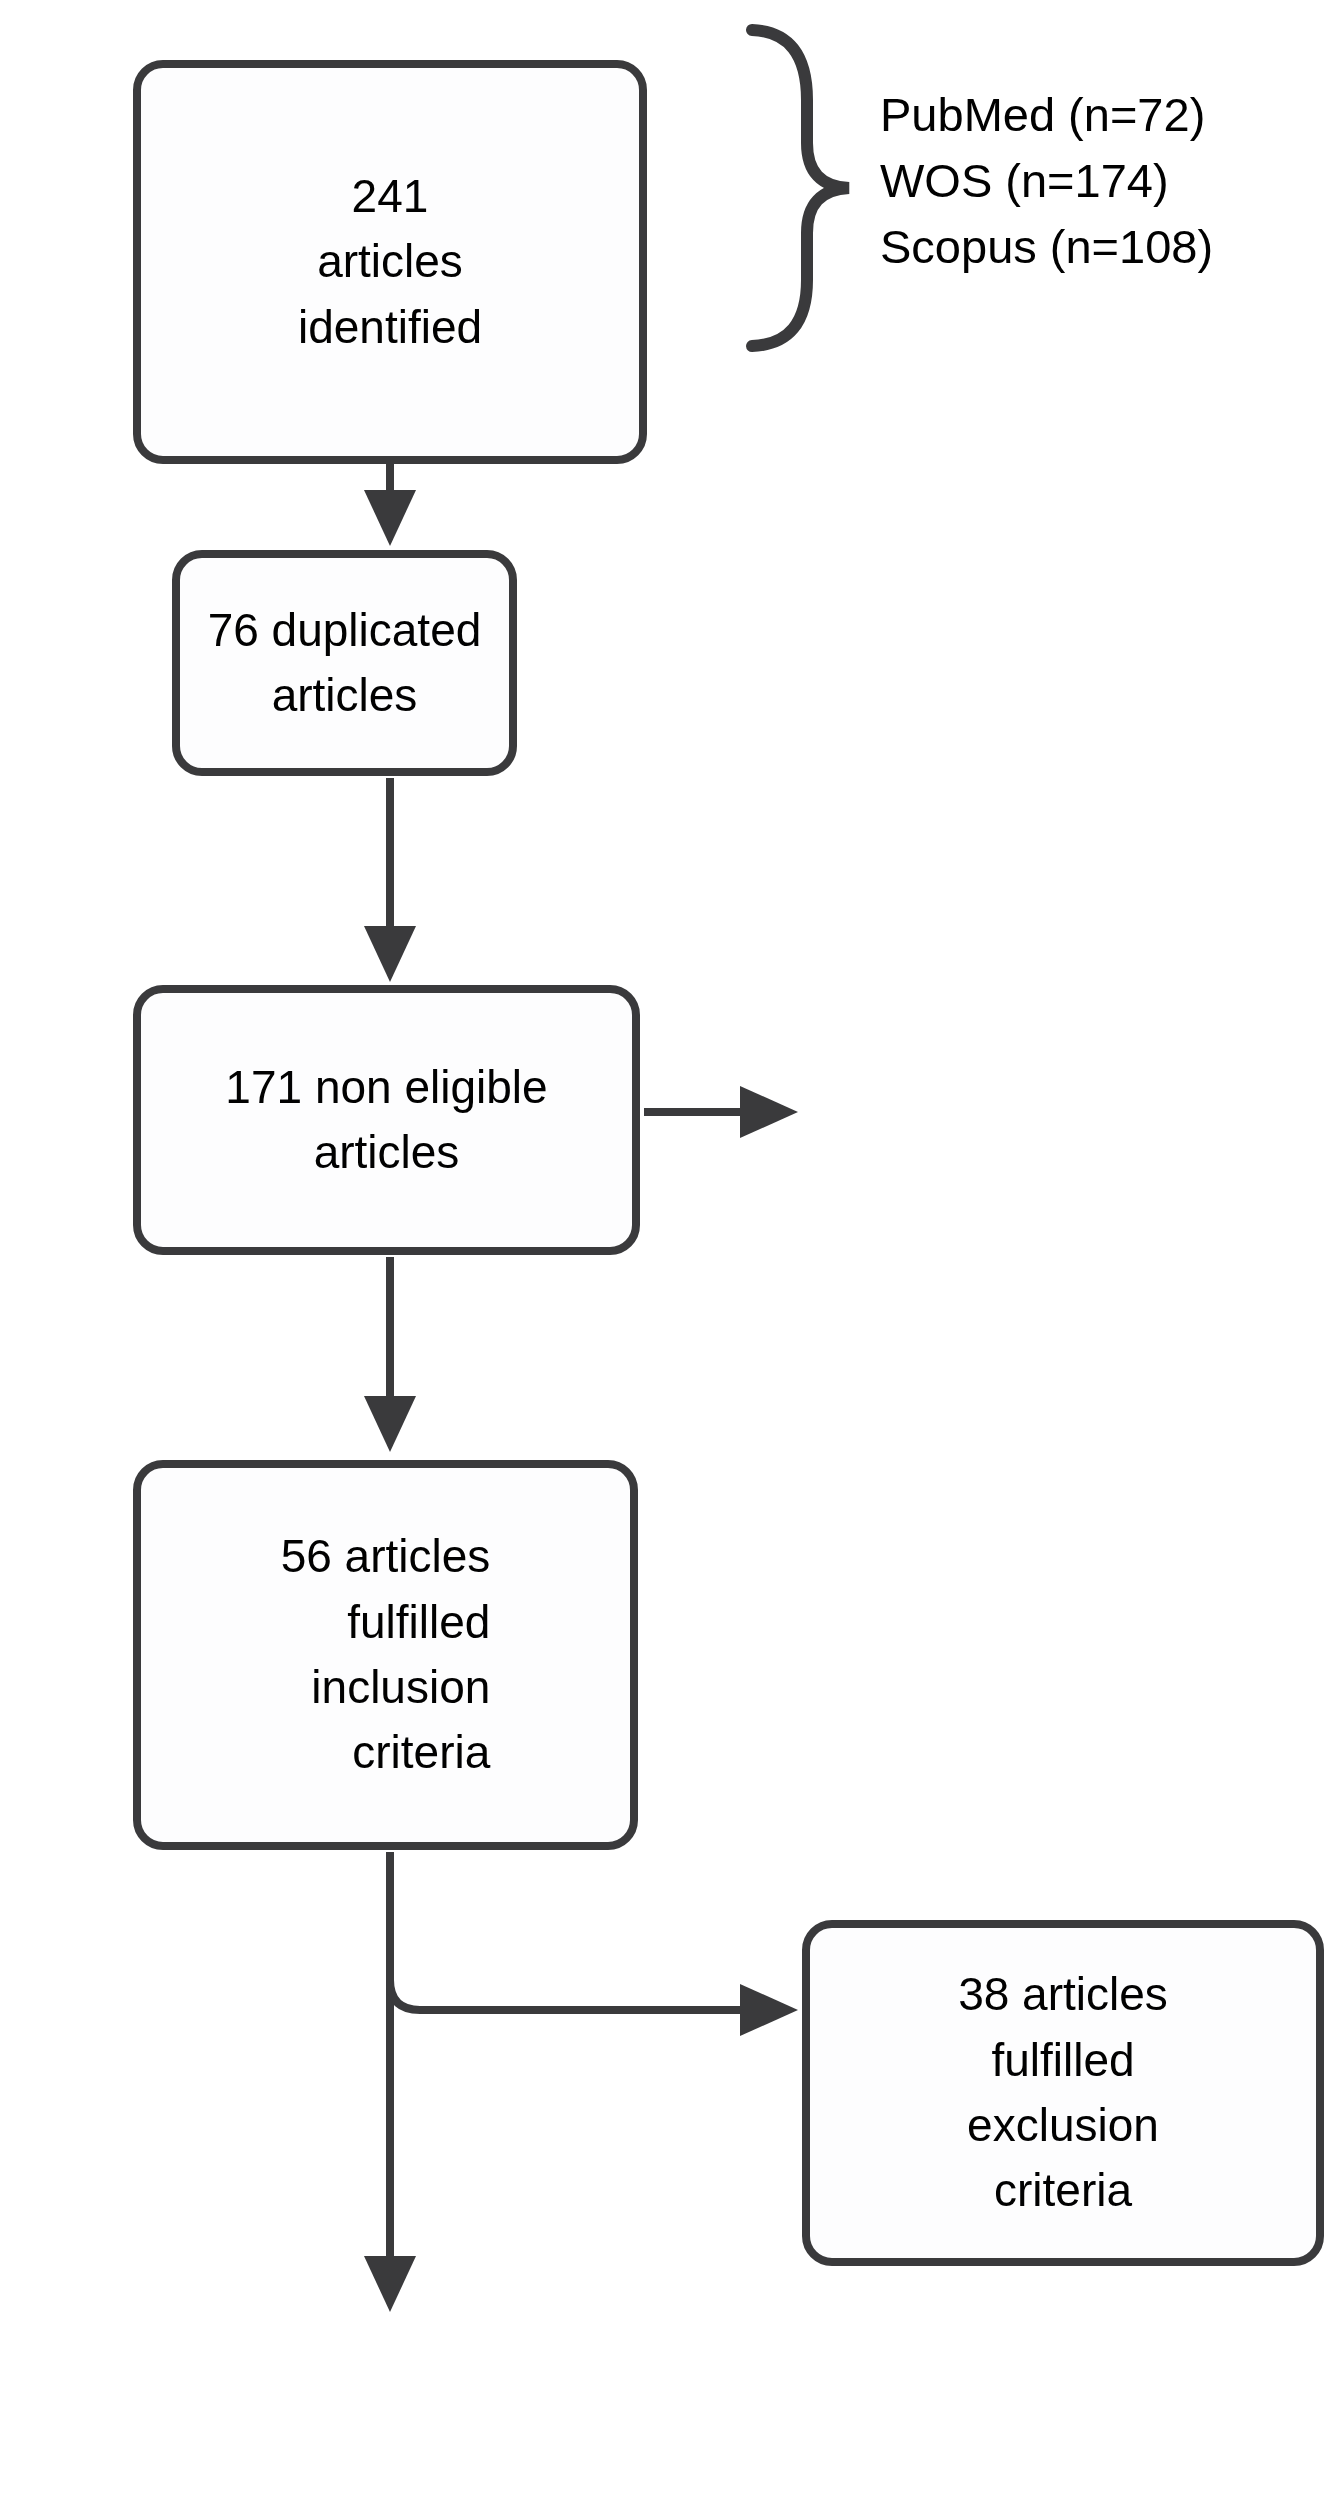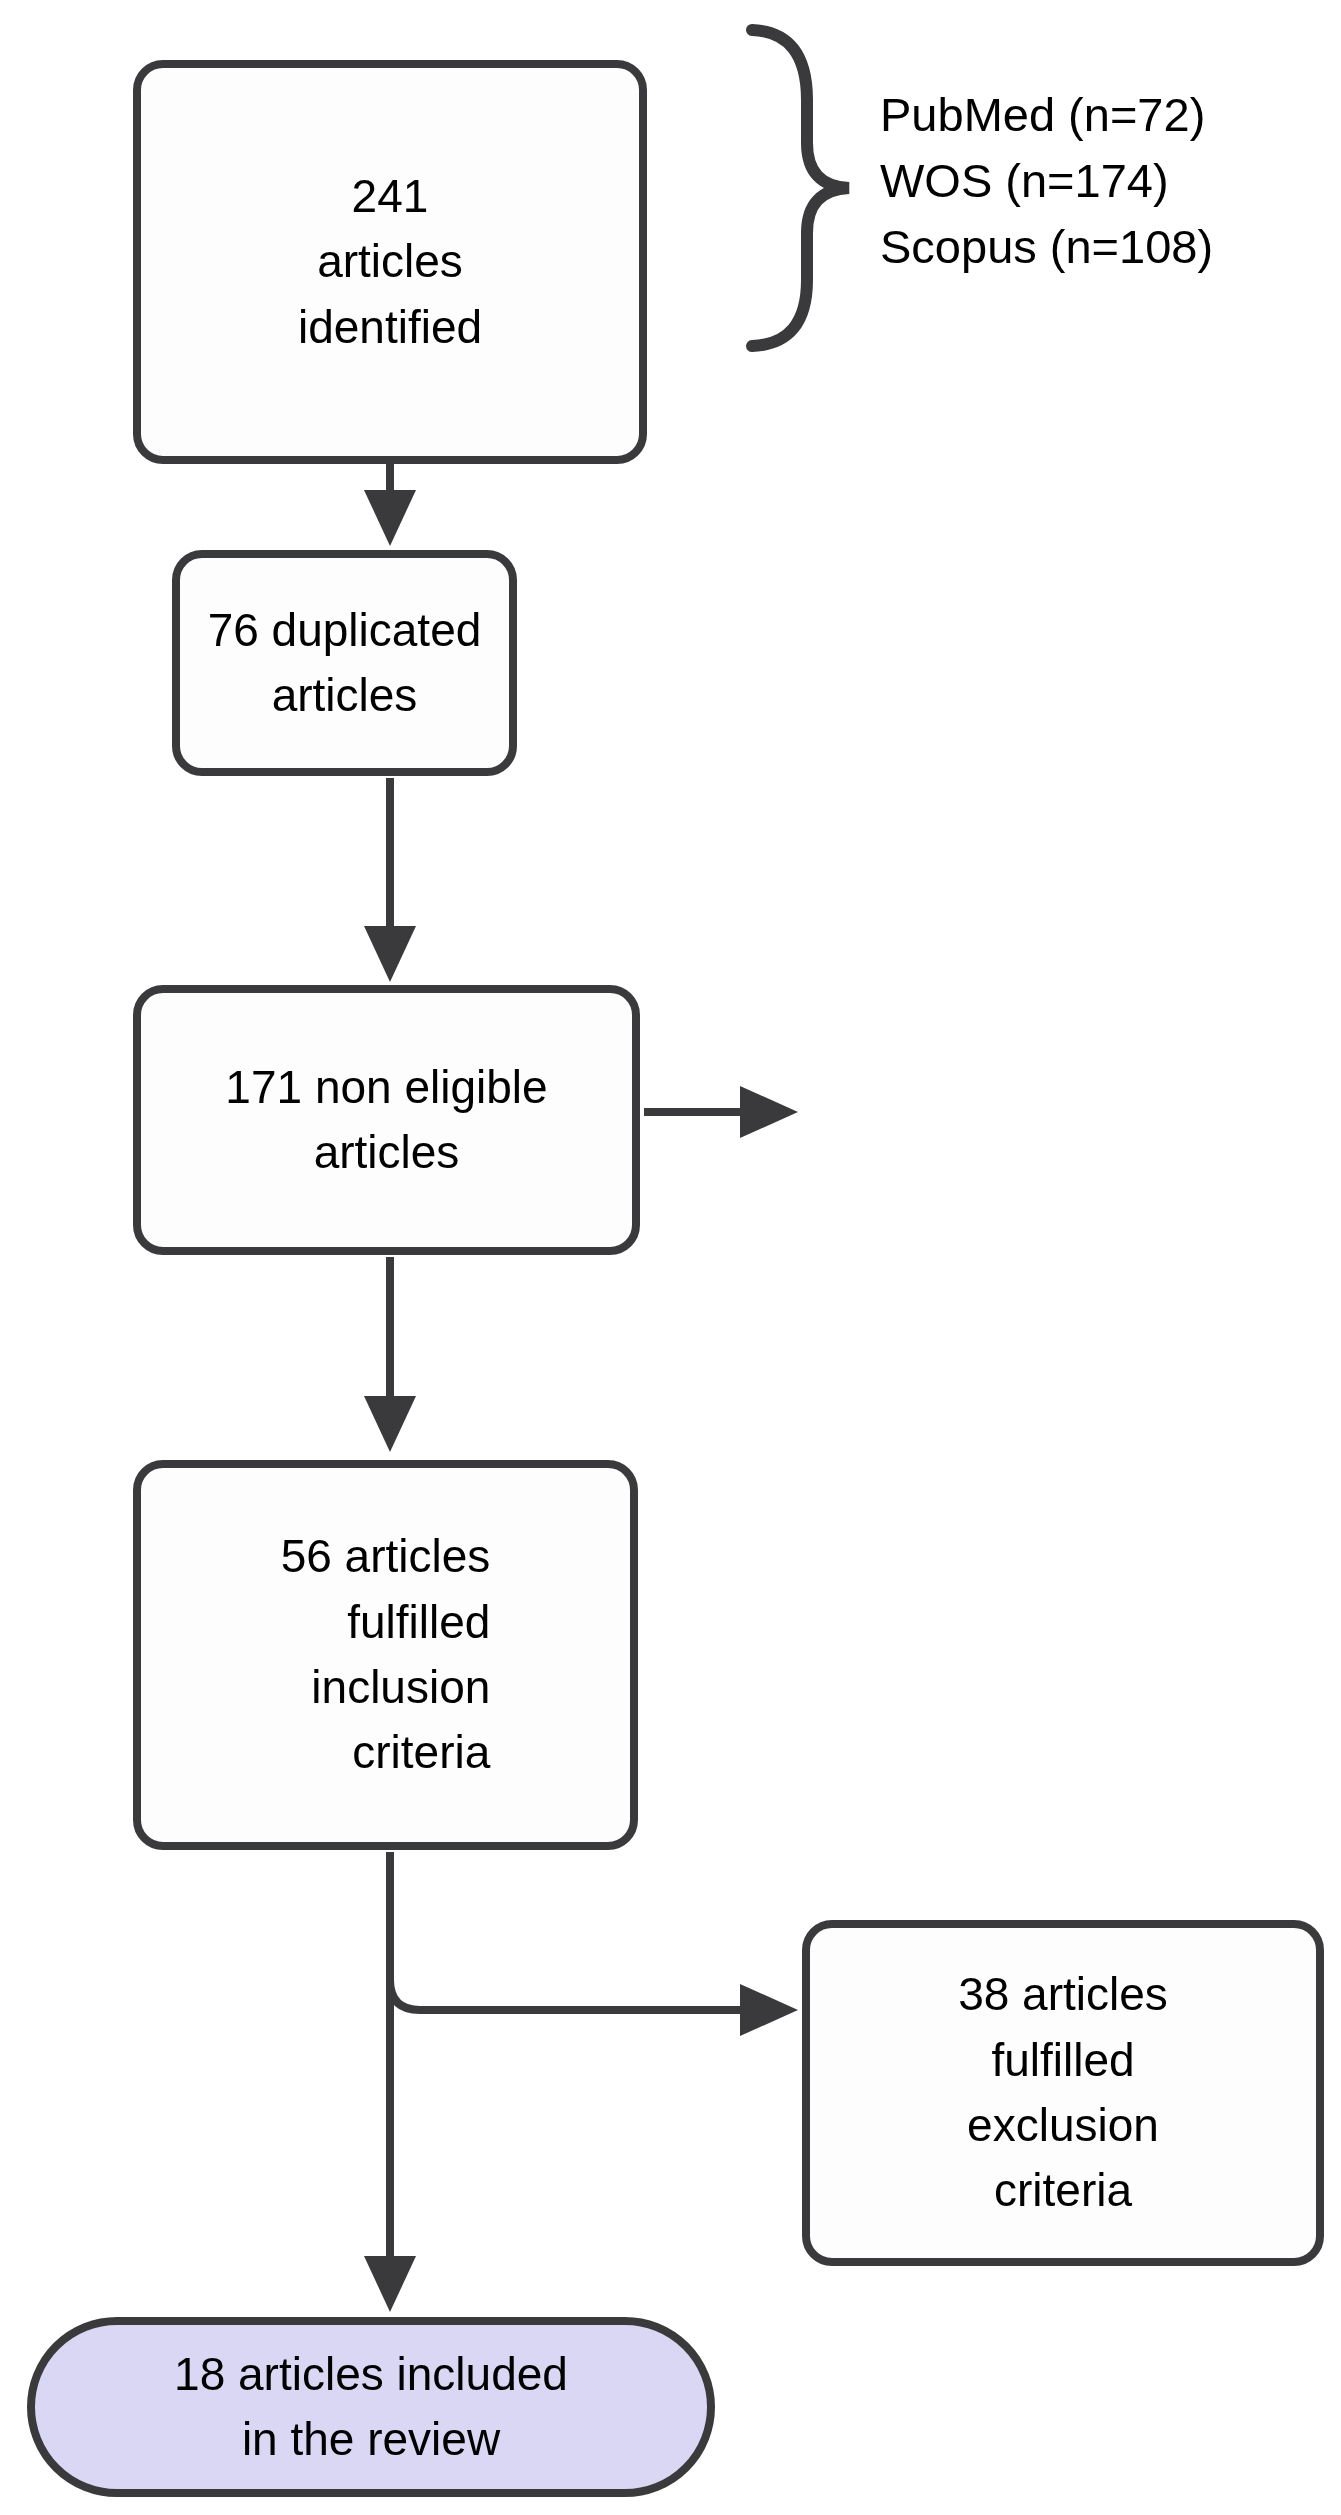--- a/index.html
+++ b/index.html
@@ -134,18 +134,14 @@
 criteria</span>
   </div>
 
   <div class="node" id="node-exclusion">
     <span class="label">38 articles
 fulfilled
 exclusion
 criteria</span>
   </div>
 
-  <div class="node" id="node-included">
-    <span class="label">18 articles included
-in the review</span>
-  </div>
 
 </div>
 
 </body></html>

